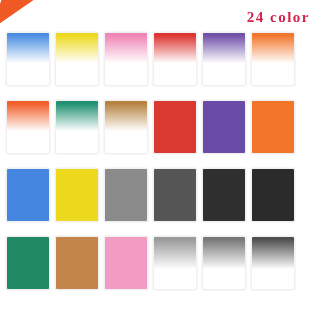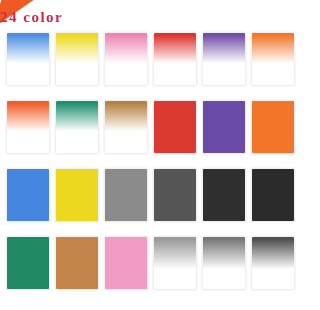--- a/index.html
+++ b/index.html
@@ -53,21 +53,21 @@
     border-right: 11px solid transparent;
     transform: rotate(-18deg);
   }
 
   
   #title {
     position: absolute;
     top: 8px;
     left: 0;
     width: 310px;
-    text-align: left;
+    text-align: right;
     font-family: "Liberation Serif", "DejaVu Serif", serif;
     font-size: 15px;
     font-weight: 700;
     letter-spacing: 1.5px;
     color: #d6244c;
     line-height: 18px;
     white-space: nowrap;
   }
 
   

